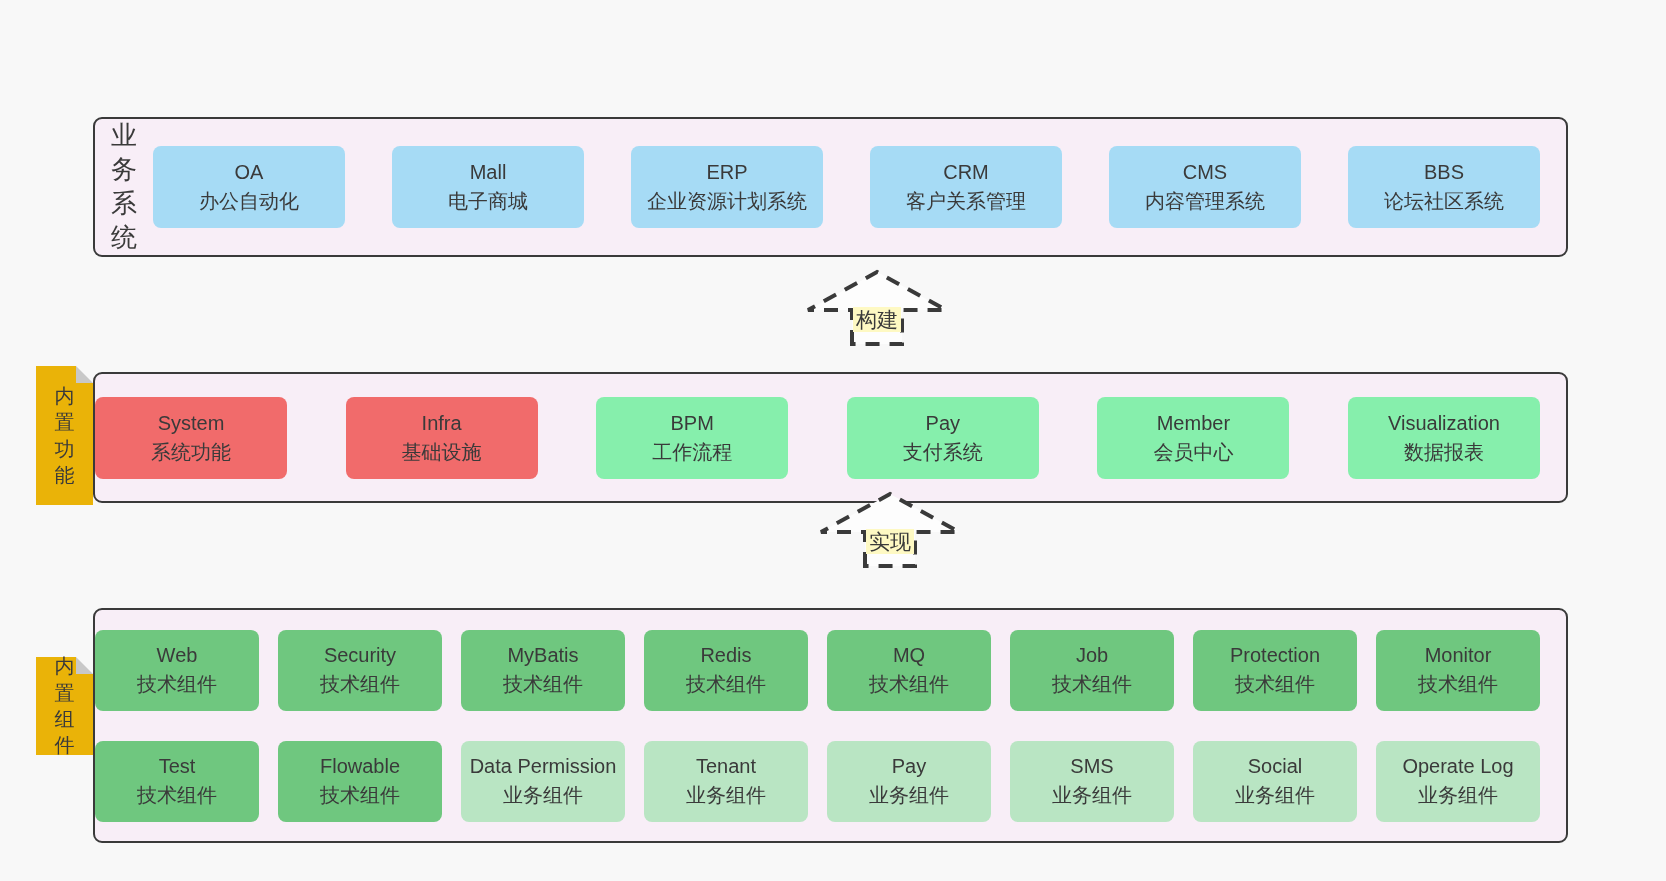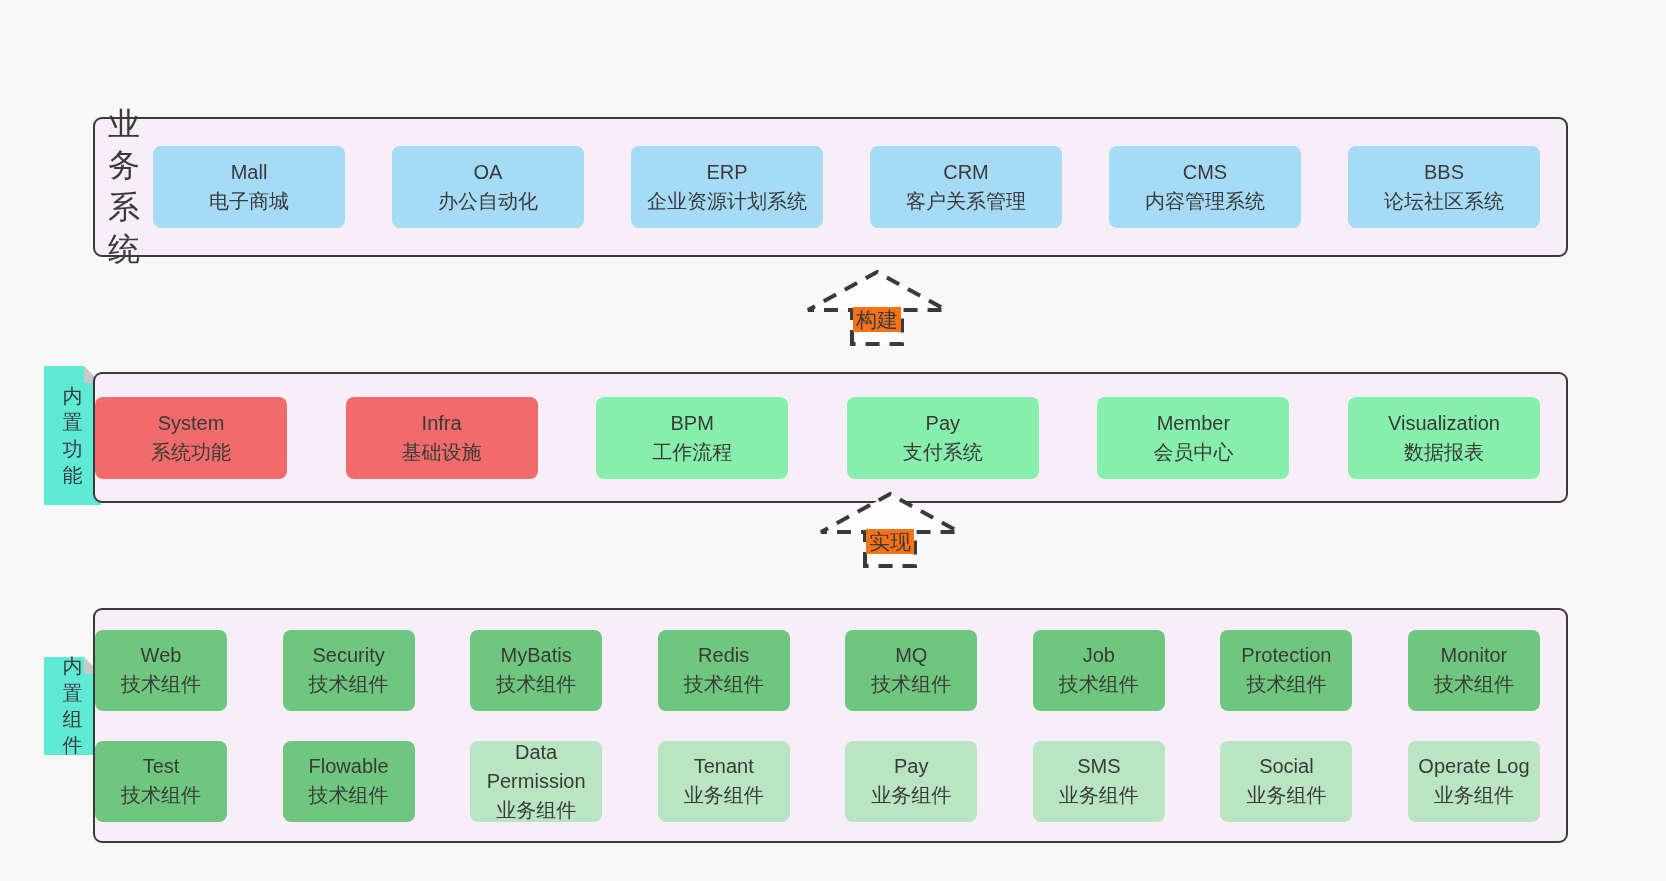--- a/index.html
+++ b/index.html
@@ -22,21 +22,21 @@
   }
   .band-1{top:117px;height:140px;}
   .band-2{top:372px;height:131px;}
   .band-3{top:608px;height:235px;}
   .label-col{
     width:58px;flex:0 0 58px;
     display:flex;align-items:center;justify-content:center;
   }
   .vlabel{
     width:1.08em;
-    font-size:32px;line-height:1.3;
+    font-size:26px;line-height:1.3;
     word-break:break-all;text-align:center;
     color:#3a3a3a;
   }
   .boxes{
     flex:1;display:flex;align-items:center;justify-content:space-between;
     padding-right:26px;
   }
   .boxes-col{
     flex:1;display:flex;flex-direction:column;justify-content:center;
     gap:30px;padding-right:26px;
@@ -45,68 +45,68 @@
   .box{
     border-radius:8px;
     display:flex;flex-direction:column;align-items:center;justify-content:center;
     text-align:center;
     font-size:20px;line-height:1.45;
     color:#3a3a3a;
     box-sizing:border-box;
     padding:0 8px;
   }
   .b6{width:192px;height:82px;}
-  .b8{width:132px;height:81px;}
+  .b8{width:164px;height:81px;}
   .blue{background:#a6dbf5;}
   .red{background:#f16b6b;text-align:right;}
   .pink{background:#86efac;}
   .green{background:#6fc77f;}
   .lightgreen{background:#b9e5c3;}
   .note{
     position:absolute;left:36px;width:57px;
-    background:#5eead4;
+    background:#eab308;
     z-index:1;
-    display:flex;align-items:center;justify-content:center;margin-left:8px;
+    display:flex;align-items:center;justify-content:center;
   }
   .note-2{top:366px;height:139px;}
   .note-3{top:657px;height:98px;}
   .note::before{
     content:"";position:absolute;top:0;right:0;width:0;height:0;
     border-top:17px solid #f8f8f8;
     border-left:17px solid #c8c8c8;
   }
   .note .vlabel{font-size:20px;line-height:1.32;}
   .arrow{
     position:absolute;width:146px;height:80px;z-index:3;
   }
   .arrow-1{left:804px;top:268px;}
   .arrow-2{left:817px;top:490px;}
   .arrow svg{display:block;width:146px;height:80px;}
   .arrow-label{
     position:absolute;left:50%;top:39px;transform:translateX(-50%);
-    background:#f97316;
+    background:#fef9c3;
     font-size:21px;line-height:1.1;
     padding:1px 3px;white-space:nowrap;
   }
 </style>
 </head>
 <body>
 
 <div class="band band-1">
   <div class="label-col">
     <div class="vlabel">业务系统</div>
   </div>
   <div class="boxes">
     <div class="box b6 blue">
+      <span>OA</span>
+      <span>办公自动化</span>
+    </div>
+    <div class="box b6 blue">
       <span>Mall</span>
       <span>电子商城</span>
-    </div>
-    <div class="box b6 blue">
-      <span>OA</span>
-      <span>办公自动化</span>
     </div>
     <div class="box b6 blue">
       <span>ERP</span>
       <span>企业资源计划系统</span>
     </div>
     <div class="box b6 blue">
       <span>CRM</span>
       <span>客户关系管理</span>
     </div>
     <div class="box b6 blue">

